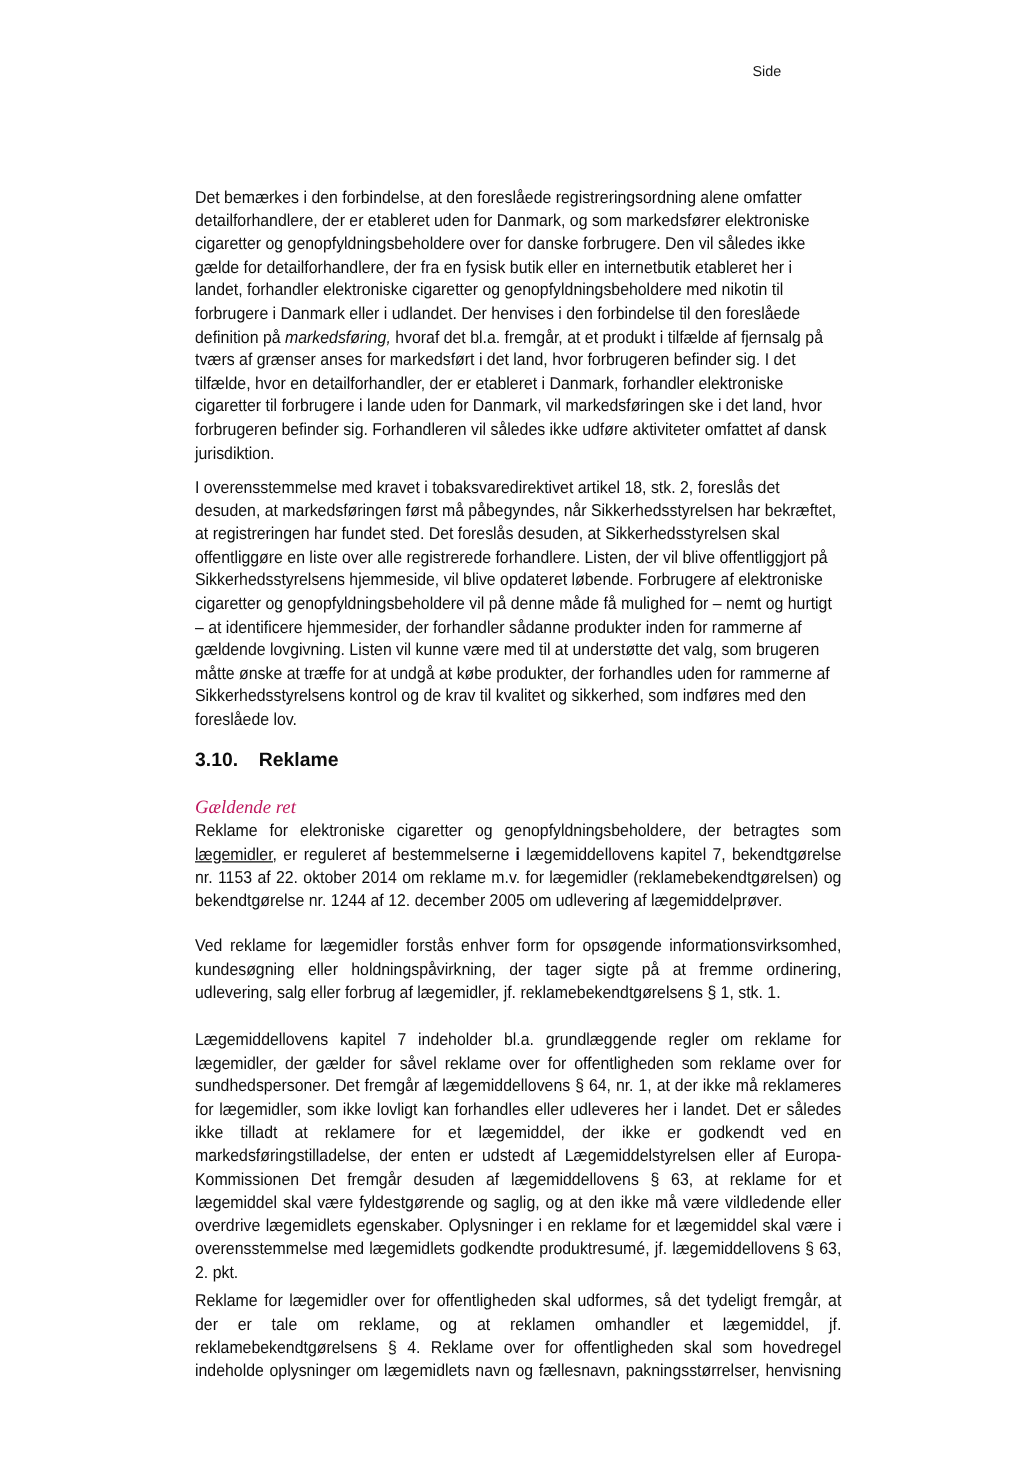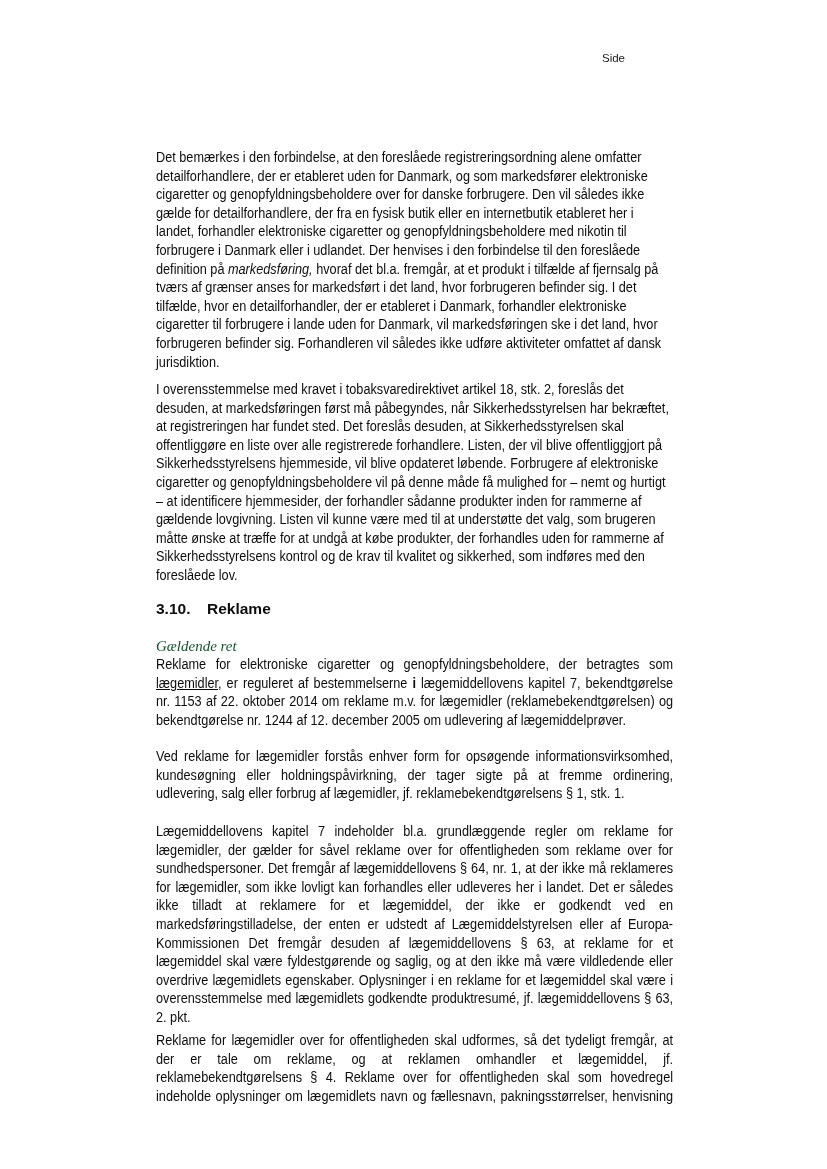--- a/index.html
+++ b/index.html
@@ -56,21 +56,21 @@
     width: 51px;
   }
   .subheading {
     position: absolute;
     left: 156px;
     margin: 0;
     font-family: "Liberation Serif", serif;
     font-style: italic;
     font-size: 15px;
     line-height: 18.6px;
-    color: #14532d;
+    color: #be185d;
   }
   .seg-italic { font-style: italic; }
   .seg-underline { text-decoration: underline; }
   .seg-bold { font-weight: bold; }
 </style>
 </head>
 <body>
 
 <div class="page">
 

